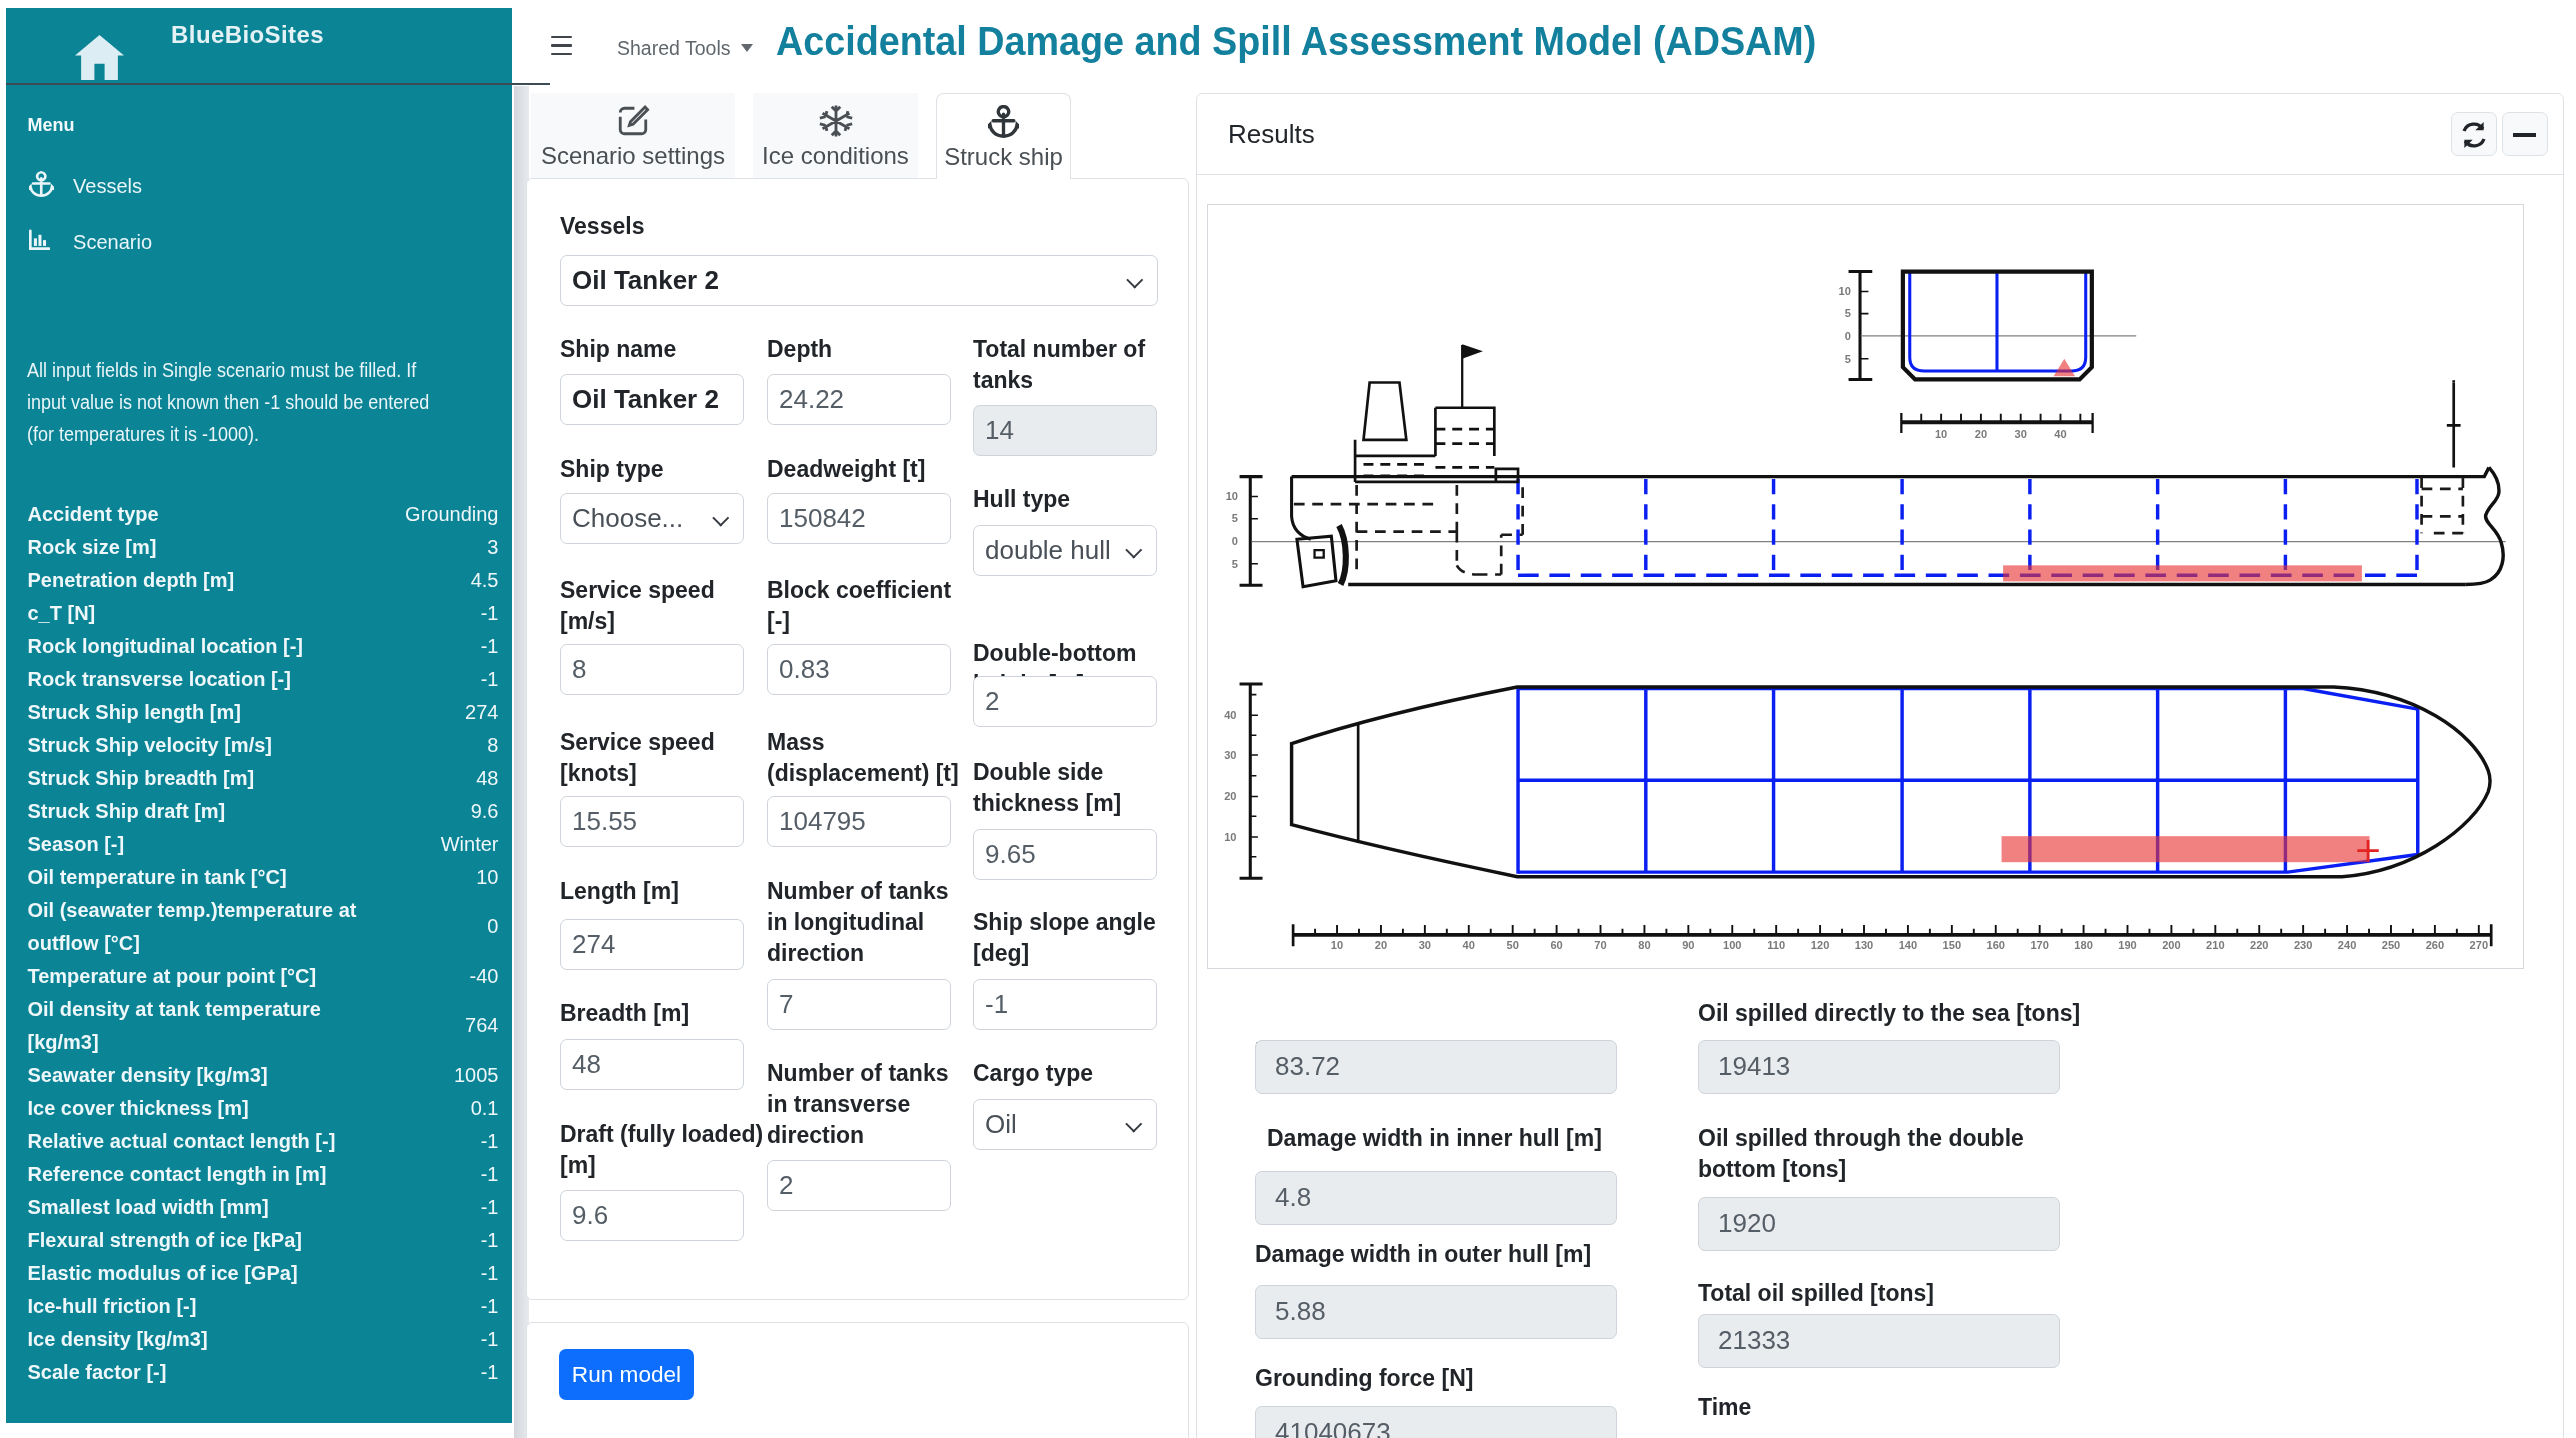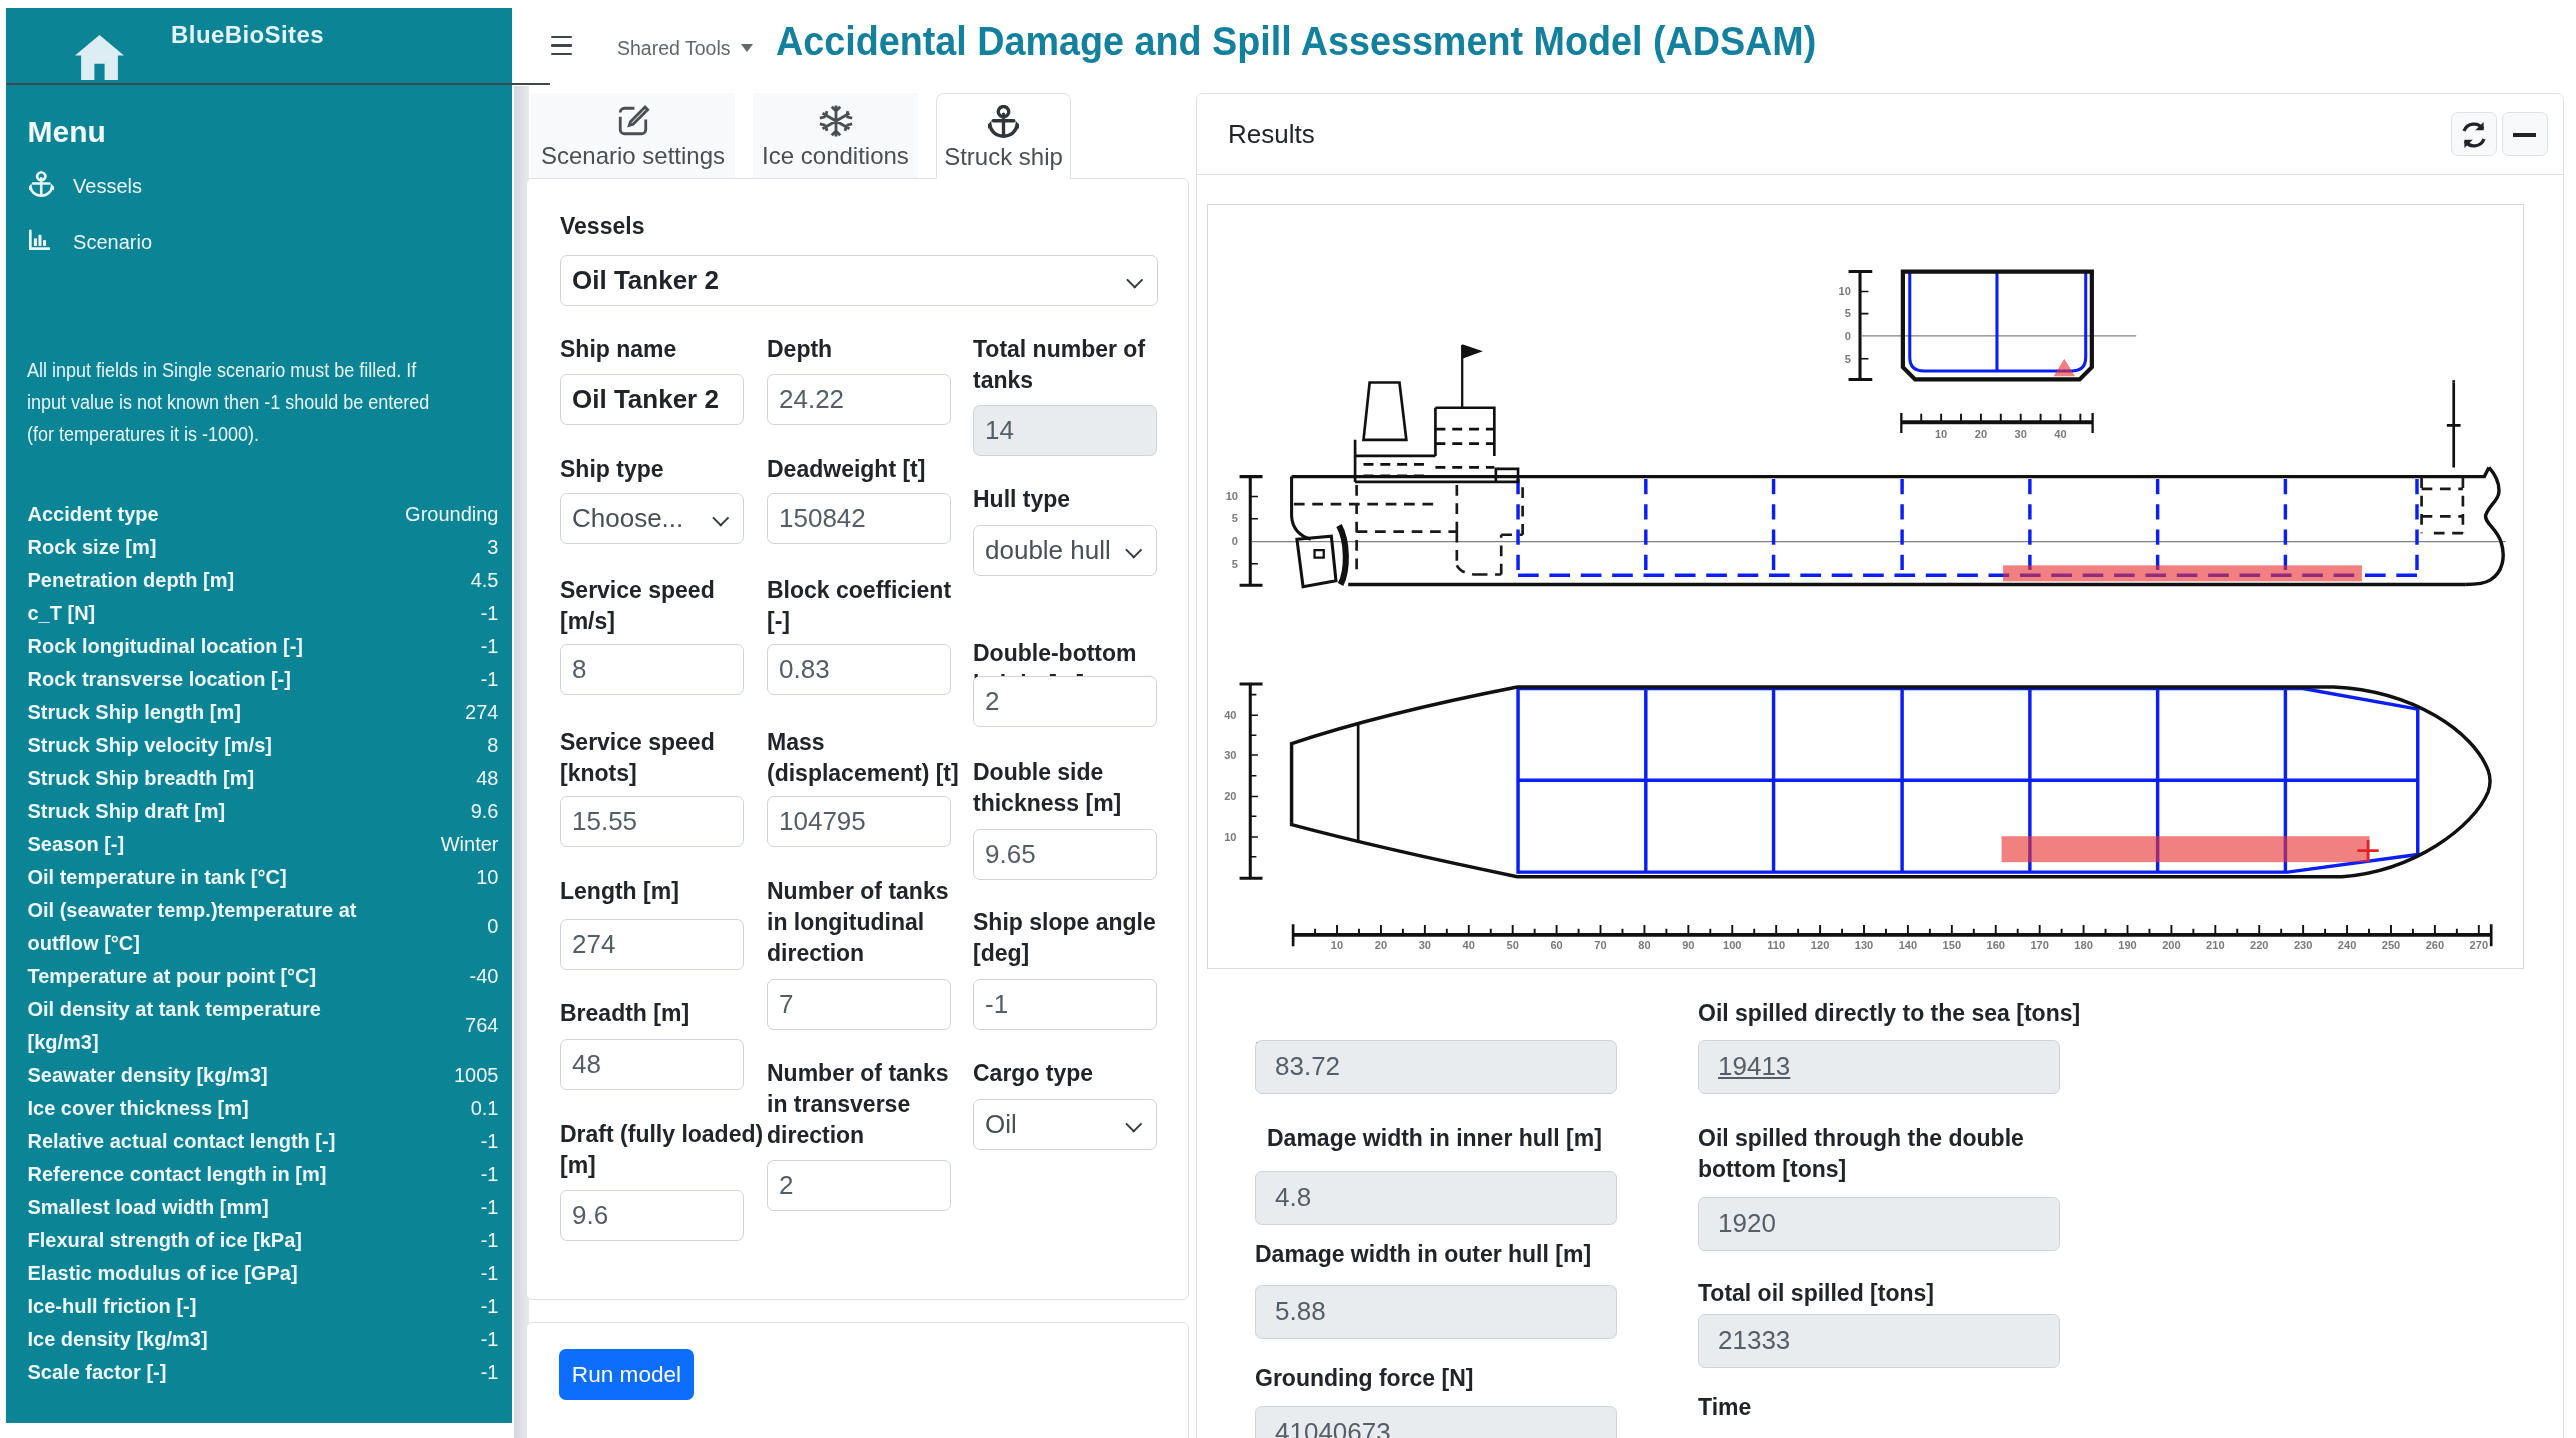--- a/index.html
+++ b/index.html
@@ -5,21 +5,21 @@
 * { margin:0; padding:0; box-sizing:border-box; }
 html,body { width:2576px; height:1438px; overflow:hidden; background:#fff;
   font-family:"Liberation Sans", sans-serif; }
 #page { position:relative; width:2576px; height:1438px; }
 
 #sidebar { position:absolute; left:6.1px; top:7.7px; width:506px; height:1415px;
   background:#0b8496; color:#eef7f9; }
 #sb-head { position:absolute; left:0; top:0; width:100%; height:77px; }
 #brand { position:absolute; left:165px; top:13.8px; font-size:24px; font-weight:bold; color:#e4f2f6; letter-spacing:0.4px;}
 #home-ic { position:absolute; left:69px; top:26px; }
-.sb-menu { position:absolute; left:21.4px; top:107px; font-size:30px; font-weight:bold; color:#f2fafc;}
+.sb-menu { position:absolute; left:21.4px; top:107px; font-size:18px; font-weight:bold; color:#f2fafc;}
 .sb-item { position:absolute; left:23px; font-size:20px; color:#e9f5f8; display:flex; align-items:center; }
 .sb-item .ic { display:inline-block; width:44px; }
 .sb-note { position:absolute; left:21.4px; top:346px; width:689px; font-size:20px; line-height:32px; color:#e9f5f8; transform:scaleX(0.9); transform-origin:left top;}
 #params { position:absolute; left:21.4px; top:490px; width:471px; font-size:20px; line-height:33px; color:#eef7f9;}
 .prow { display:flex; align-items:center; }
 .prow .pl { flex:1 1 auto; font-weight:bold; }
 .prow .pv { flex:0 0 auto; text-align:right; font-weight:normal;}
 
 #ham { position:absolute; left:551px; top:36px; width:21.4px; height:21.4px; }
 #ham div { height:2.3px; background:#3f454b; margin-bottom:6.1px; border-radius:1.1px;}
@@ -427,21 +427,21 @@
   <div class="rlabel" style="left:1255px; top:998px;margin-top:38px;">Damage length [m]</div>
   <div class="rval" style="left:1255px; top:1040px;">83.72</div>
   <div class="rlabel" style="left:1255px; top:1123px;margin-left:12px;">Damage width in inner hull [m]</div>
   <div class="rval" style="left:1255px; top:1171px;">4.8</div>
   <div class="rlabel" style="left:1255px; top:1239px;">Damage width in outer hull [m]</div>
   <div class="rval" style="left:1255px; top:1285px;">5.88</div>
   <div class="rlabel" style="left:1255px; top:1363px;">Grounding force [N]</div>
   <div class="rval" style="left:1255px; top:1406px;">41040673</div>
 
   <div class="rlabel" style="left:1698px; top:998px;">Oil spilled directly to the sea [tons]</div>
-  <div class="rval" style="left:1698px; top:1040px;text-decoration:underline;">19413</div>
+  <div class="rval" style="left:1698px; top:1040px;">19413</div>
   <div class="rlabel" style="left:1698px; top:1123px; width:367px;">Oil spilled through the double bottom [tons]</div>
   <div class="rval" style="left:1698px; top:1197px;">1920</div>
   <div class="rlabel" style="left:1698px; top:1278px;">Total oil spilled [tons]</div>
   <div class="rval" style="left:1698px; top:1314px;">21333</div>
   <div class="rlabel" style="left:1698px; top:1392px;">Time</div>
 </div>
 
 </div>
 
 

